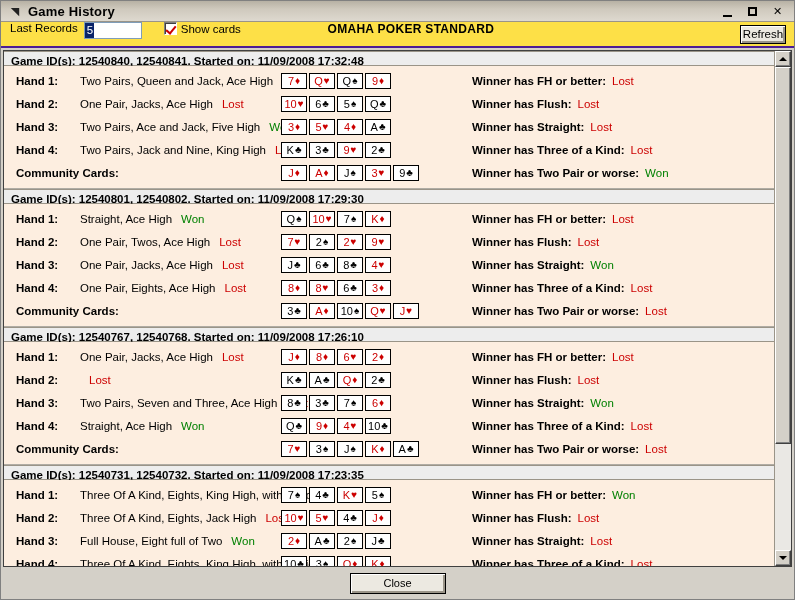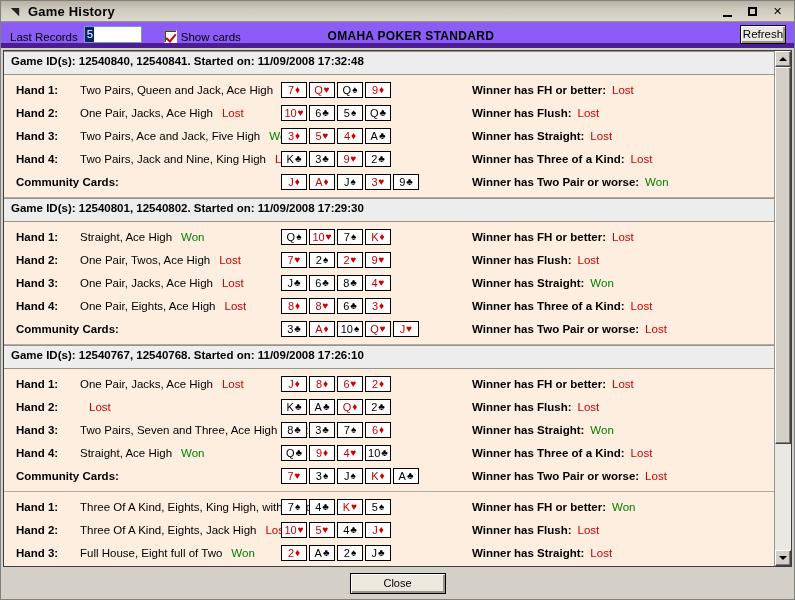--- a/index.html
+++ b/index.html
@@ -40,23 +40,23 @@
     width:13px;height:13px;display:flex;align-items:center;justify-content:center;
     font-size:11px;color:#000;line-height:1;cursor:default;
   }
   .tb-min{align-items:flex-end;padding-bottom:2px;}
   .tb-min i{display:block;width:9px;height:2px;background:#000;}
   .tb-max i{display:block;width:9px;height:9px;border:2px solid #000;box-sizing:border-box;}
 
   
   .toolbar{
     flex:0 0 26px;height:26px;
-    background:#8b5cf6;
-    border-bottom:5px solid #4c1d95;
-    display:flex;align-items:flex-end;
+    background:#fde047;
+    border-bottom:2px solid #4c1d95;
+    display:flex;align-items:flex-start;
     position:relative;
     box-sizing:border-box;
   }
   .lbl-lastrec{margin-left:9px;font-size:11.5px;}
   .numbox{
     margin-left:6px;width:58px;height:17px;
     border:1px solid #7f9db9;background:#fff;
     display:flex;align-items:center;
     box-sizing:border-box;
   }
@@ -104,21 +104,21 @@
     background:#fdeee0;
   }
   .game{
     border-bottom:1px solid #b0aca4;
   }
   .game-header{
     background:#ededed;
     border-top:1px solid #9a9488;
     border-bottom:1px solid #9a9488;
     font-weight:bold;font-size:11.5px;
-    padding:2px 0 20px 7px;
+    padding:2px 0 2px 7px;
     height:15px;line-height:15px;
     box-sizing:border-box;
   }
   .game-body{
     background:#fdeee0;
     padding:3px 0 4px 0;
     position:relative;
   }
   .row{
     height:23px;display:flex;align-items:center;
@@ -653,20 +653,21 @@
                 </div>
               </div>
               <div class="winner">
                 <div class="wlabel">Winner has Two Pair or worse:</div>
                 <div class="wres res-lost">Lost</div>
               </div>
             </div>
           </div>
         </div>
         <div class="game">
+          <div class="game-header">Game ID(s): 12540731, 12540732. Started on: 11/09/2008 17:23:35</div>
           <div class="game-body">
             <div class="row">
               <div class="rlabel">Hand 1:</div>
               <div class="rdesc">Three Of A Kind, Eights, King High, with 7 Kicker</div>
               <div class="rres res-lost">Lost</div>
               <div class="cards">
                 <div class="card blk">
                   <span class="rk">7</span>
                   <span class="st">♠</span>
                 </div>

